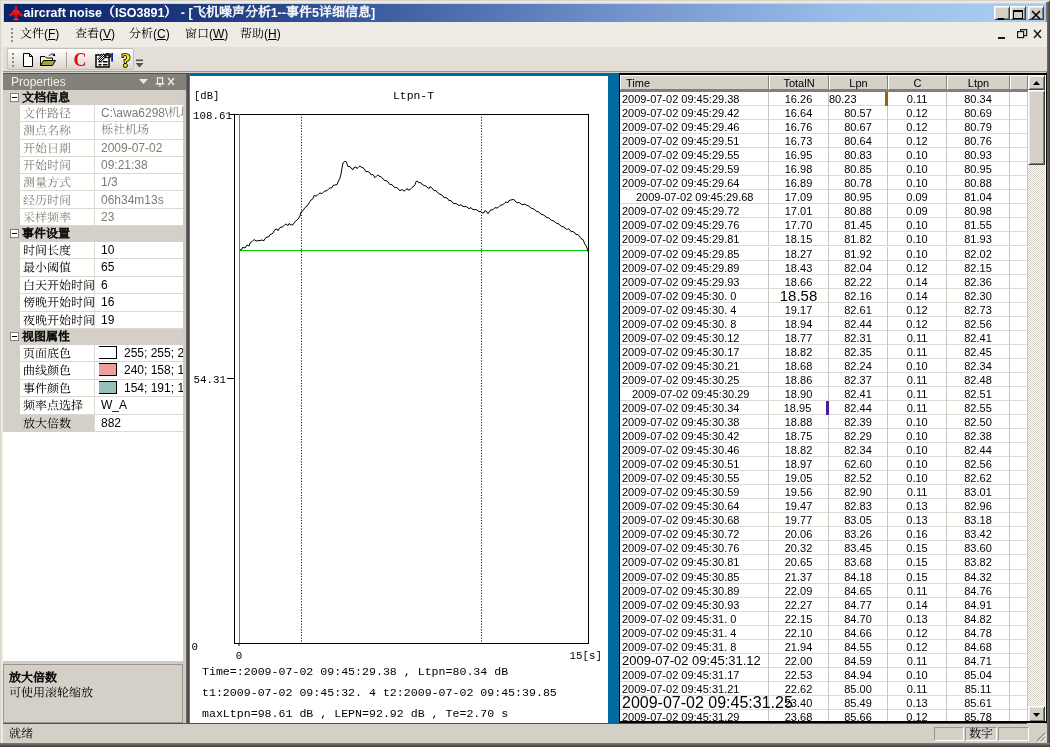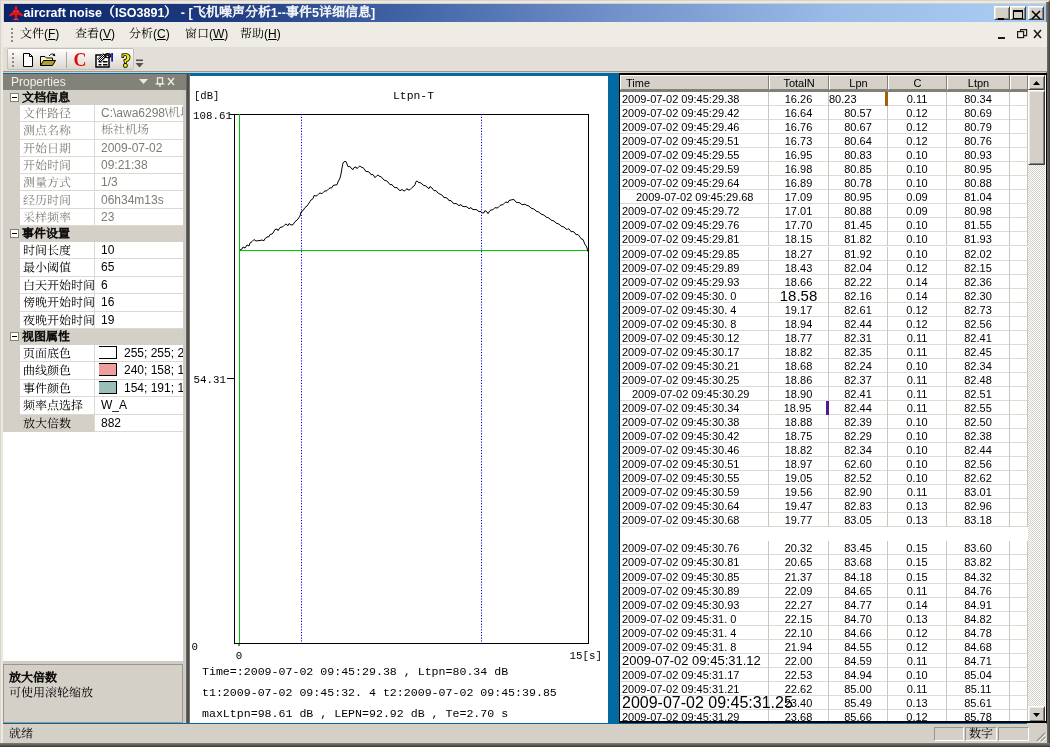--- a/index.html
+++ b/index.html
@@ -878,20 +878,28 @@
           <div class="ab" style="left:390px;top:0;width:18px;height:14.04px;border-right:1px solid #C9C6BF"></div>
         </div>
 <div class="ab" style="left:0;top:438.35px;width:408px;height:14.04px;border-bottom:1px solid #DEDAD3">
           <div class="ab" style="left:0px;top:0;width:149px;height:14.04px;border-right:1px solid #C9C6BF;padding-left:2px;font-size:11px;line-height:14.04px;text-align:left;white-space:pre">2009-07-02 09:45:30.68</div>
           <div class="ab" style="left:149px;top:0;width:60px;height:14.04px;border-right:1px solid #C9C6BF;font-size:11px;line-height:14.04px;text-align:center;white-space:pre">19.77</div>
           <div class="ab" style="left:209px;top:0;width:59px;height:14.04px;border-right:1px solid #C9C6BF;font-size:11px;line-height:14.04px;text-align:center;white-space:pre">83.05</div>
           <div class="ab" style="left:268px;top:0;width:59px;height:14.04px;border-right:1px solid #C9C6BF;font-size:11px;line-height:14.04px;text-align:center;white-space:pre">0.13</div>
           <div class="ab" style="left:327px;top:0;width:63px;height:14.04px;border-right:1px solid #C9C6BF;font-size:11px;line-height:14.04px;text-align:center;white-space:pre">83.18</div>
           <div class="ab" style="left:390px;top:0;width:18px;height:14.04px;border-right:1px solid #C9C6BF"></div>
         </div>
+<div class="ab" style="left:0;top:452.39px;width:408px;height:14.04px;border-bottom:1px solid #DEDAD3">
+          <div class="ab" style="left:0px;top:0;width:149px;height:14.04px;border-right:1px solid #C9C6BF;padding-left:2px;font-size:11px;line-height:14.04px;text-align:left;white-space:pre">2009-07-02 09:45:30.72</div>
+          <div class="ab" style="left:149px;top:0;width:60px;height:14.04px;border-right:1px solid #C9C6BF;font-size:11px;line-height:14.04px;text-align:center;white-space:pre">20.06</div>
+          <div class="ab" style="left:209px;top:0;width:59px;height:14.04px;border-right:1px solid #C9C6BF;font-size:11px;line-height:14.04px;text-align:center;white-space:pre">83.26</div>
+          <div class="ab" style="left:268px;top:0;width:59px;height:14.04px;border-right:1px solid #C9C6BF;font-size:11px;line-height:14.04px;text-align:center;white-space:pre">0.16</div>
+          <div class="ab" style="left:327px;top:0;width:63px;height:14.04px;border-right:1px solid #C9C6BF;font-size:11px;line-height:14.04px;text-align:center;white-space:pre">83.42</div>
+          <div class="ab" style="left:390px;top:0;width:18px;height:14.04px;border-right:1px solid #C9C6BF"></div>
+        </div>
 <div class="ab" style="left:0;top:466.44px;width:408px;height:14.04px;border-bottom:1px solid #DEDAD3">
           <div class="ab" style="left:0px;top:0;width:149px;height:14.04px;border-right:1px solid #C9C6BF;padding-left:2px;font-size:11px;line-height:14.04px;text-align:left;white-space:pre">2009-07-02 09:45:30.76</div>
           <div class="ab" style="left:149px;top:0;width:60px;height:14.04px;border-right:1px solid #C9C6BF;font-size:11px;line-height:14.04px;text-align:center;white-space:pre">20.32</div>
           <div class="ab" style="left:209px;top:0;width:59px;height:14.04px;border-right:1px solid #C9C6BF;font-size:11px;line-height:14.04px;text-align:center;white-space:pre">83.45</div>
           <div class="ab" style="left:268px;top:0;width:59px;height:14.04px;border-right:1px solid #C9C6BF;font-size:11px;line-height:14.04px;text-align:center;white-space:pre">0.15</div>
           <div class="ab" style="left:327px;top:0;width:63px;height:14.04px;border-right:1px solid #C9C6BF;font-size:11px;line-height:14.04px;text-align:center;white-space:pre">83.60</div>
           <div class="ab" style="left:390px;top:0;width:18px;height:14.04px;border-right:1px solid #C9C6BF"></div>
         </div>
 <div class="ab" style="left:0;top:480.49px;width:408px;height:14.04px;border-bottom:1px solid #DEDAD3">
           <div class="ab" style="left:0px;top:0;width:149px;height:14.04px;border-right:1px solid #C9C6BF;padding-left:2px;font-size:11px;line-height:14.04px;text-align:left;white-space:pre">2009-07-02 09:45:30.81</div>

